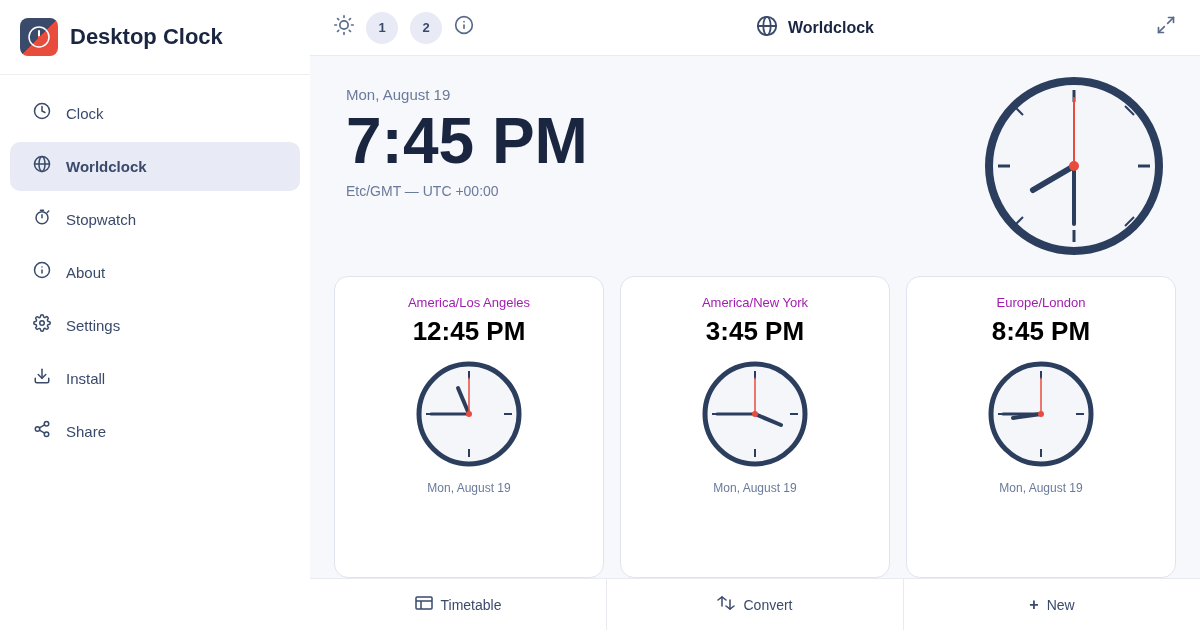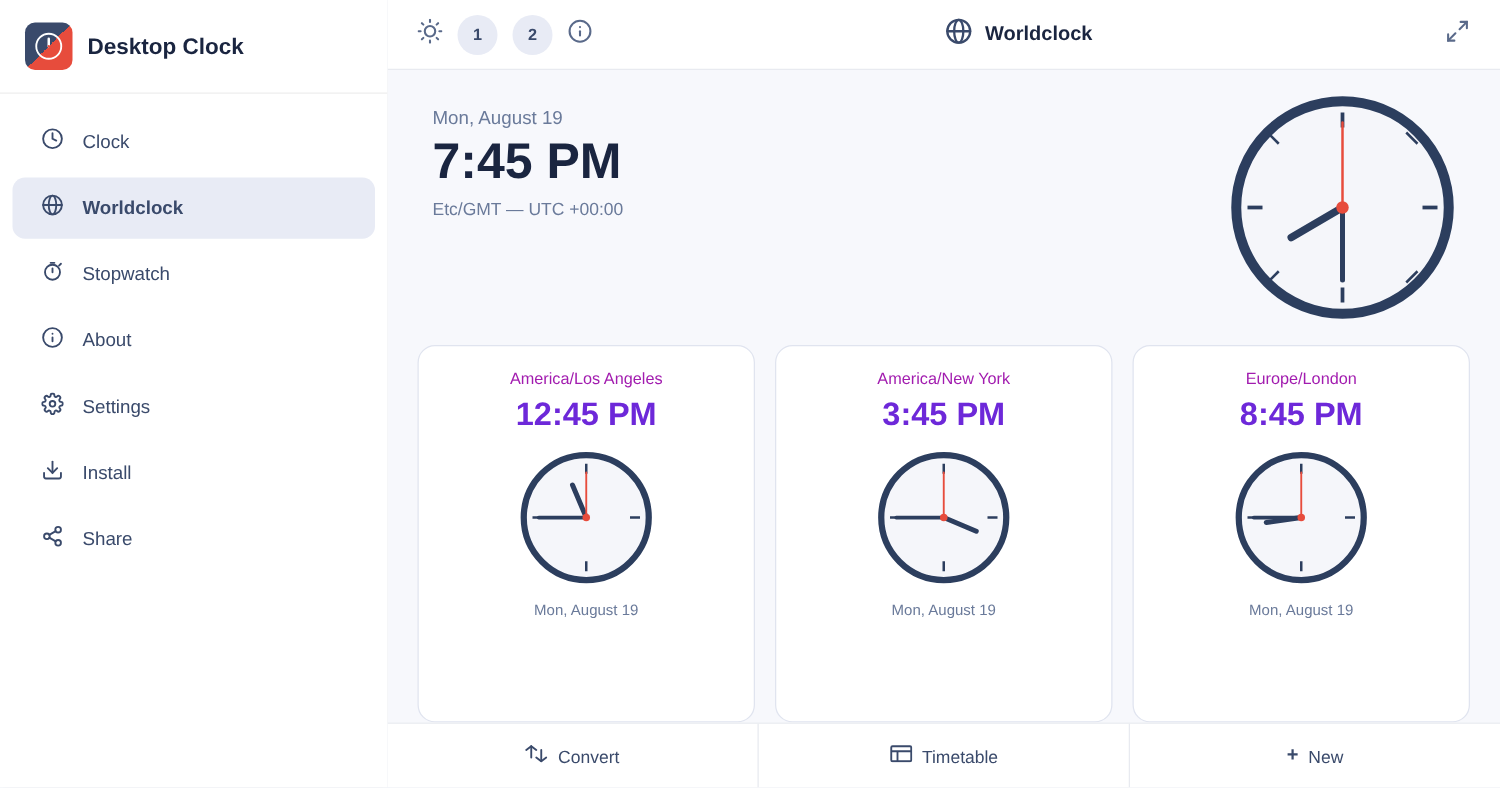--- a/index.html
+++ b/index.html
@@ -23,21 +23,21 @@
       border-bottom: 1px solid #eee;
     }
     .app-icon {
       width: 38px; height: 38px;
       background: linear-gradient(135deg, #3a4a6b 50%, #e74c3c 50%);
       border-radius: 8px;
       display: flex; align-items: center; justify-content: center;
       color: white; font-size: 18px;
     }
     .app-title {
-      font-size: 18px;
+      font-size: 22px;
       font-weight: 700;
       color: #1a2540;
     }
     .sidebar-nav {
       display: flex;
       flex-direction: column;
       padding: 12px 0;
       flex: 1;
     }
     .nav-item {
@@ -98,21 +98,21 @@
 
     
     .clock-area {
       display: flex;
       padding: 30px 36px 20px;
       align-items: flex-start;
       gap: 40px;
     }
     .clock-info { flex: 1; }
     .clock-date { font-size: 15px; color: #6a7a9a; margin-bottom: 6px; }
-    .clock-time { font-size: 40px; font-weight: 800; color: #1a2540; line-height: 1; margin-bottom: 10px; }
+    .clock-time { font-size: 64px; font-weight: 800; color: #1a2540; line-height: 1; margin-bottom: 10px; }
     .clock-tz { font-size: 14px; color: #6a7a9a; }
 
     
     .analog-large {
       width: 180px; height: 180px;
       margin-top: -10px;
     }
 
     
     .world-clocks {
@@ -126,21 +126,21 @@
       border: 1.5px solid #e0e4ef;
       border-radius: 14px;
       flex: 1;
       padding: 18px 16px 14px;
       display: flex;
       flex-direction: column;
       align-items: center;
       gap: 4px;
     }
     .wc-zone { font-size: 13px; color: #a21caf; }
-    .wc-time { font-size: 26px; font-weight: 800; color: #6d28d9; margin: 2px 0 8px; }
+    .wc-time { font-size: 26px; font-weight: 800; color: #000000; margin: 2px 0 8px; }
     .wc-date { font-size: 12px; color: #6a7a9a; margin-top: 8px; }
 
     
     .bottombar {
       display: flex;
       align-items: center;
       background: #fff;
       border-top: 1px solid #e8eaf0;
       height: 52px;
       margin-top: auto;
@@ -396,37 +396,37 @@
         <line x1="55" y1="55" x2="55" y2="19" stroke="#e74c3c" stroke-width="1.5" stroke-linecap="round"></line>
         <circle cx="55" cy="55" r="3" fill="#e74c3c"></circle>
       </svg>
       <div class="wc-date">Mon, August 19</div>
     </div>
   </div>
 
   <div class="bottombar">
     <div class="bottom-btn">
       <span>
+        <svg width="18" height="14" viewBox="0 0 18 14" fill="none" stroke="#3a4a6b" stroke-width="1.5">
+          <rect x="1" y="1" width="16" height="12" rx="1"></rect>
+          <line x1="1" y1="5" x2="17" y2="5"></line>
+          <line x1="6" y1="5" x2="6" y2="13"></line>
+        </svg>
+      </span>
+      <span>Timetable</span>
+    </div>
+    <div class="bottom-btn">
+      <span>
         <svg width="18" height="14" viewBox="0 0 18 14" fill="none" stroke="#3a4a6b" stroke-width="1.5" stroke-linecap="round">
           <polyline points="1,4 5,1 9,4"></polyline>
           <line x1="5" y1="1" x2="5" y2="10"></line>
           <polyline points="9,10 13,13 17,10"></polyline>
           <line x1="13" y1="13" x2="13" y2="4"></line>
         </svg>
       </span>
       <span>Convert</span>
     </div>
     <div class="bottom-btn">
-      <span>
-        <svg width="18" height="14" viewBox="0 0 18 14" fill="none" stroke="#3a4a6b" stroke-width="1.5">
-          <rect x="1" y="1" width="16" height="12" rx="1"></rect>
-          <line x1="1" y1="5" x2="17" y2="5"></line>
-          <line x1="6" y1="5" x2="6" y2="13"></line>
-        </svg>
-      </span>
-      <span>Timetable</span>
-    </div>
-    <div class="bottom-btn">
       <span style="font-size:16px;font-weight:700;color:#3a4a6b;">+</span>
       <span>New</span>
     </div>
   </div>
 </div>
 
 </body></html>

